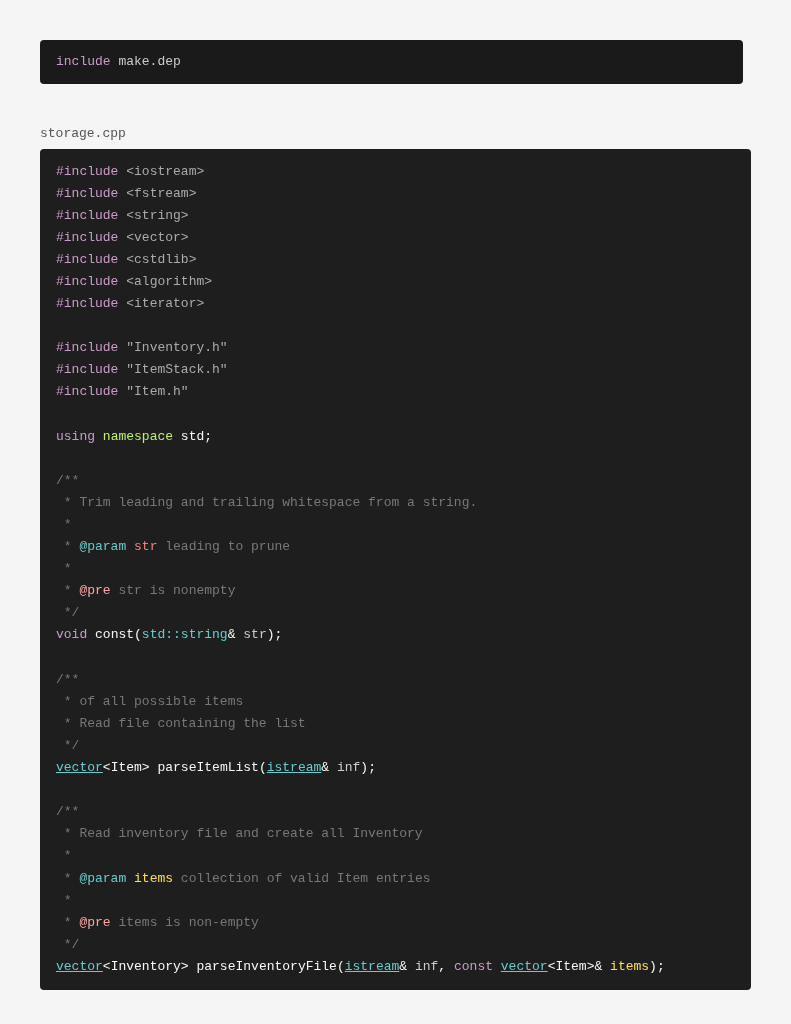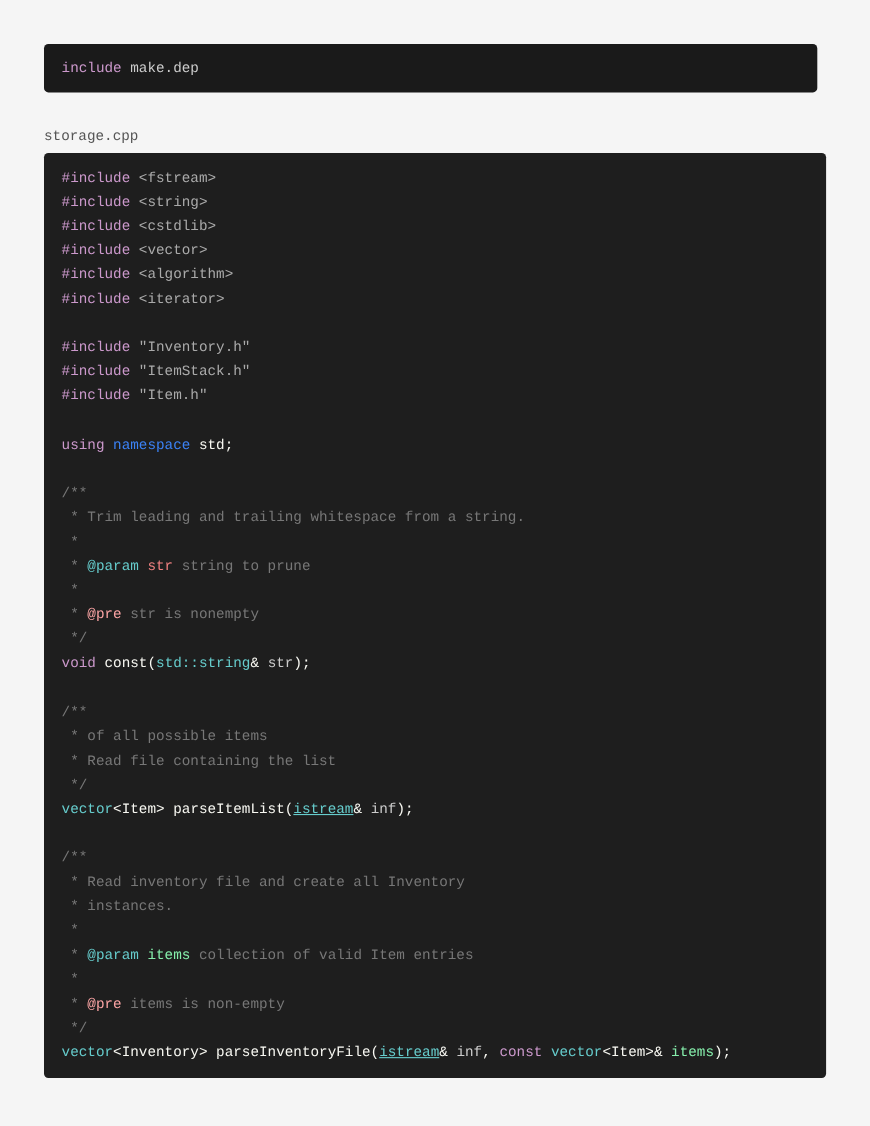--- a/index.html
+++ b/index.html
@@ -39,21 +39,21 @@
 
     .terminal-text {
       color: #cccccc;
     }
 
     .filename-label {
       color: #555;
       font-size: 13px;
       font-family: 'Courier New', Courier, monospace;
       padding: 8px 40px;
-      margin-top: 4px;
+      margin-top: 14px;
     }
 
     .code-block {
       background-color: #1e1e1e;
       border-radius: 4px;
       margin: 0 40px;
       padding: 12px 16px;
       font-family: 'Courier New', Courier, monospace;
       font-size: 13px;
       line-height: 1.7;
@@ -63,83 +63,83 @@
     .code-block .line {
       display: block;
       white-space: pre;
     }
 
     
     .c-include { color: #cc99cc; } 
     .c-header-sys { color: #aaaaaa; } 
     .c-header-usr { color: #aaaaaa; } 
     .c-using { color: #cc99cc; } 
-    .c-namespace { color: #3b82f6; } 
+    .c-namespace { color: #bef264; } 
     .c-std { color: #f8f8f2; } 
     .c-comment { color: #777777; } 
     .c-param-tag { color: #66cccc; } 
     .c-param-name { color: #f08080; } 
     .c-pre-tag { color: #fca5a5; } 
     .c-void { color: #cc99cc; } 
     .c-type { color: #66cccc; } 
     .c-func { color: #f8f8f2; } 
     .c-punc { color: #f8f8f2; } 
-    .c-vector { color: #66cccc; }
+    .c-vector { color: #66cccc; text-decoration: underline; }
     .c-item { color: #f8f8f2; }
-    .c-items-param { color: #86efac; text-align: center; }
+    .c-items-param { color: #fde047; text-align: center; }
     .c-istream { color: #66cccc; text-decoration: underline; }
     .c-const { color: #cc99cc; }
     .c-plain { color: #cccccc; }
   </style>
 </head>
 <body>
 
 <div class="page-container">
 
   <div class="top-section">
     <div class="terminal-block">
       <span class="line"><span class="c-include">include</span><span class="terminal-text"> make.dep</span></span>
     </div>
   </div>
 
   <div class="filename-label">storage.cpp</div>
 
   <div class="code-block">
 
+    <span class="line"><span class="c-include">#include</span> <span class="c-header-sys">&lt;iostream&gt;</span></span>
     <span class="line"><span class="c-include">#include</span> <span class="c-header-sys">&lt;fstream&gt;</span></span>
     <span class="line"><span class="c-include">#include</span> <span class="c-header-sys">&lt;string&gt;</span></span>
+    <span class="line"><span class="c-include">#include</span> <span class="c-header-sys">&lt;vector&gt;</span></span>
     <span class="line"><span class="c-include">#include</span> <span class="c-header-sys">&lt;cstdlib&gt;</span></span>
-    <span class="line"><span class="c-include">#include</span> <span class="c-header-sys">&lt;vector&gt;</span></span>
     <span class="line"><span class="c-include">#include</span> <span class="c-header-sys">&lt;algorithm&gt;</span></span>
     <span class="line"><span class="c-include">#include</span> <span class="c-header-sys">&lt;iterator&gt;</span></span>
     <span class="line"> </span>
     <span class="line"><span class="c-include">#include</span> <span class="c-header-usr">"Inventory.h"</span></span>
     <span class="line"><span class="c-include">#include</span> <span class="c-header-usr">"ItemStack.h"</span></span>
     <span class="line"><span class="c-include">#include</span> <span class="c-header-usr">"Item.h"</span></span>
     <span class="line"> </span>
     <span class="line"><span class="c-using">using</span> <span class="c-namespace">namespace</span> <span class="c-std">std</span><span class="c-punc">;</span></span>
     <span class="line"> </span>
     <span class="line"><span class="c-comment">/**</span></span>
     <span class="line"><span class="c-comment"> * Trim leading and trailing whitespace from a string.</span></span>
     <span class="line"><span class="c-comment"> *</span></span>
-    <span class="line"><span class="c-comment"> * </span><span class="c-param-tag">@param</span> <span class="c-param-name">str</span><span class="c-comment"> string to prune</span></span>
+    <span class="line"><span class="c-comment"> * </span><span class="c-param-tag">@param</span> <span class="c-param-name">str</span><span class="c-comment"> leading to prune</span></span>
     <span class="line"><span class="c-comment"> *</span></span>
     <span class="line"><span class="c-comment"> * </span><span class="c-pre-tag">@pre</span><span class="c-comment"> str is nonempty</span></span>
     <span class="line"><span class="c-comment"> */</span></span>
     <span class="line"><span class="c-void">void</span> <span class="c-func">const</span><span class="c-punc">(</span><span class="c-type">std::string</span><span class="c-punc">&amp;</span> <span class="c-plain">str</span><span class="c-punc">);</span></span>
     <span class="line"> </span>
     <span class="line"><span class="c-comment">/**</span></span>
     <span class="line"><span class="c-comment"> * of all possible items</span></span>
     <span class="line"><span class="c-comment"> * Read file containing the list</span></span>
     <span class="line"><span class="c-comment"> */</span></span>
     <span class="line"><span class="c-vector">vector</span><span class="c-punc">&lt;</span><span class="c-item">Item</span><span class="c-punc">&gt;</span> <span class="c-func">parseItemList</span><span class="c-punc">(</span><span class="c-istream">istream</span><span class="c-punc">&amp;</span> <span class="c-plain">inf</span><span class="c-punc">);</span></span>
     <span class="line"> </span>
     <span class="line"><span class="c-comment">/**</span></span>
     <span class="line"><span class="c-comment"> * Read inventory file and create all Inventory</span></span>
-    <span class="line"><span class="c-comment"> * instances.</span></span>
     <span class="line"><span class="c-comment"> *</span></span>
     <span class="line"><span class="c-comment"> * </span><span class="c-param-tag">@param</span> <span class="c-items-param">items</span><span class="c-comment"> collection of valid Item entries</span></span>
     <span class="line"><span class="c-comment"> *</span></span>
     <span class="line"><span class="c-comment"> * </span><span class="c-pre-tag">@pre</span><span class="c-comment"> items is non-empty</span></span>
     <span class="line"><span class="c-comment"> */</span></span>
     <span class="line"><span class="c-vector">vector</span><span class="c-punc">&lt;</span><span class="c-item">Inventory</span><span class="c-punc">&gt;</span> <span class="c-func">parseInventoryFile</span><span class="c-punc">(</span><span class="c-istream">istream</span><span class="c-punc">&amp;</span> <span class="c-plain">inf</span><span class="c-punc">,</span> <span class="c-const">const</span> <span class="c-vector">vector</span><span class="c-punc">&lt;</span><span class="c-item">Item</span><span class="c-punc">&gt;&amp;</span> <span class="c-items-param">items</span><span class="c-punc">);</span></span>
 
   </div>
 
 </div>

